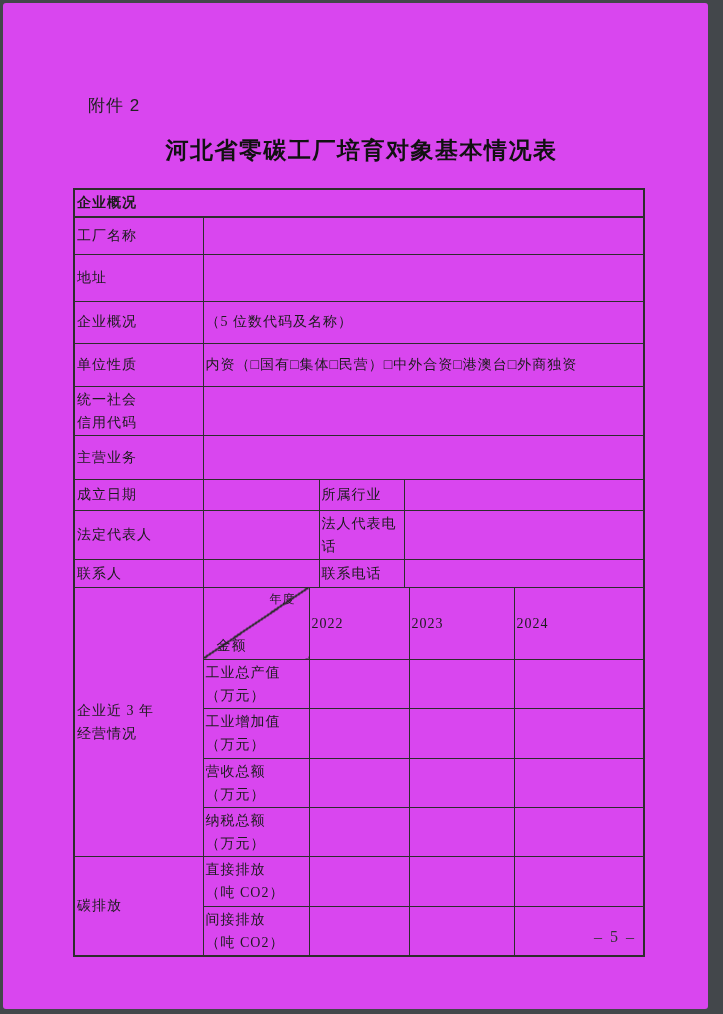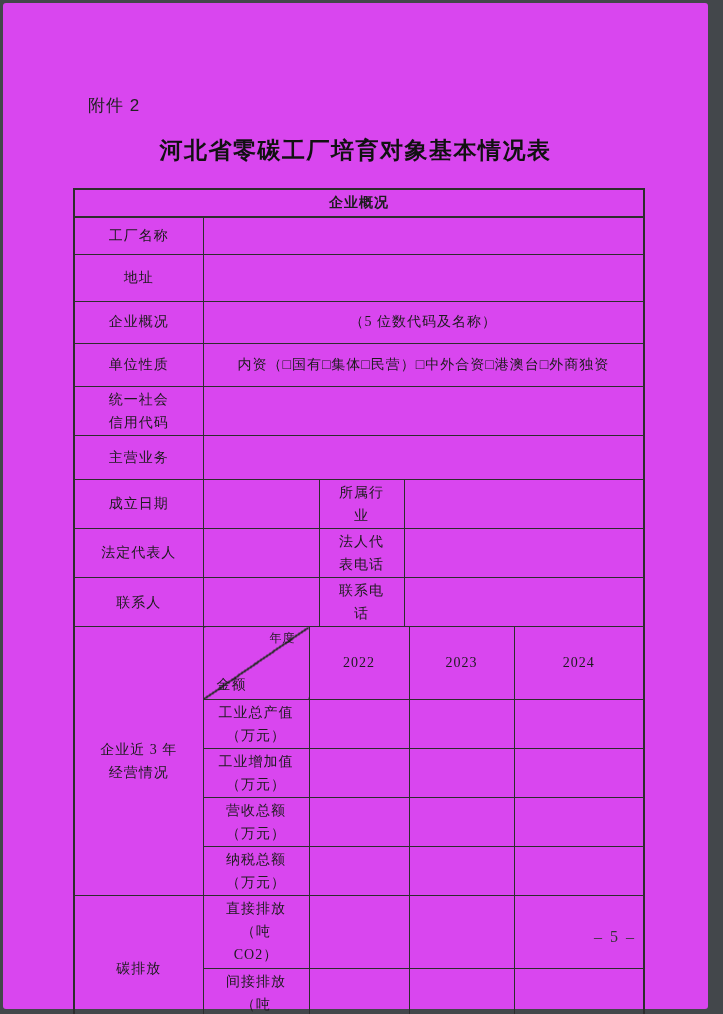--- a/index.html
+++ b/index.html
@@ -18,36 +18,36 @@
     border-radius:3px;
   }
   .attachment{
     position:absolute;left:85px;top:91px;
     font-family:"Liberation Sans","DejaVu Sans",sans-serif;
     font-size:17px;letter-spacing:1px;color:#222;
   }
   .title{
     position:absolute;left:0;top:132px;width:705px;
     margin:0;text-align:center;
-    font-size:23px;font-weight:bold;letter-spacing:1.5px;color:#111;
+    font-size:23px;font-weight:bold;letter-spacing:1.5px;color:#111;padding-left:6px;
   }
   table.form{
     position:absolute;left:70px;top:185px;
     width:570px;
     border-collapse:collapse;
     table-layout:fixed;
   }
   table.form{border:2px solid #2d2d2d;}
   table.form td{
     border:1px solid #2d2d2d;
     font-size:14px;
     letter-spacing:1px;
-    text-align:center;
+    text-align:left;
     vertical-align:middle;
-    padding:1px 14px;
+    padding:1px 2px;
     overflow:hidden;
     white-space:pre-line;
     line-height:1.65;
   }
   td.sec{
     font-family:"Liberation Sans","DejaVu Sans",sans-serif;
     font-size:17px;font-weight:bold;letter-spacing:2px;
     border-bottom-width:2px !important;
   }
   td.group{line-height:2.0;}

